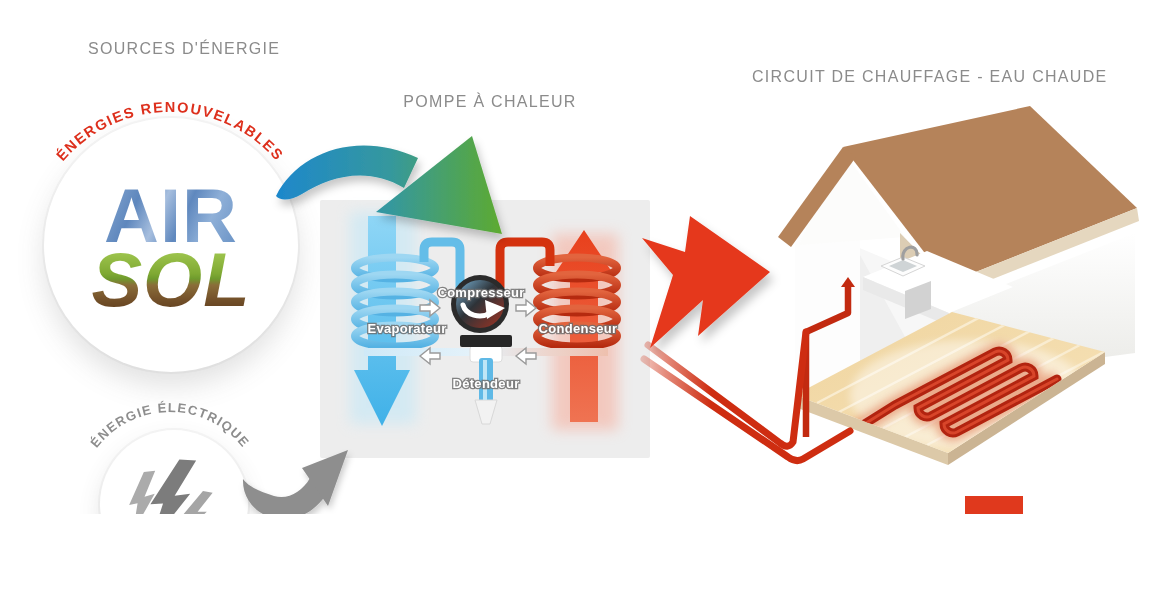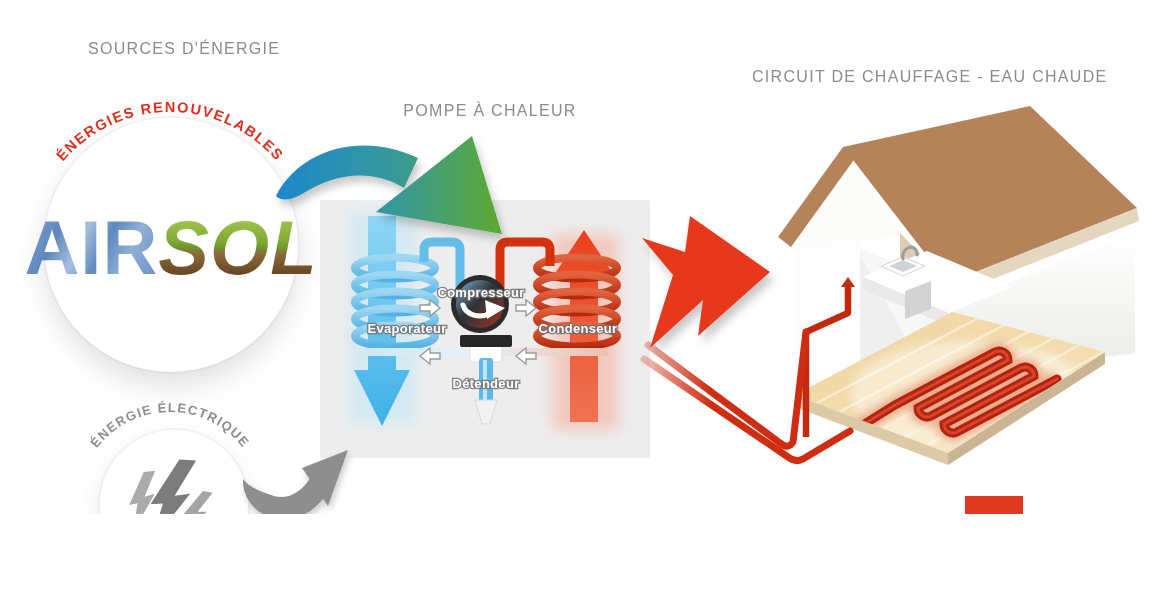--- a/index.html
+++ b/index.html
@@ -6,29 +6,29 @@
   html,body { background:#fff; }
   #stage {
     position:relative; width:1170px; height:514px; overflow:hidden;
     background:#ffffff; font-family:"Liberation Sans", sans-serif;
   }
   .heading {
     position:absolute; color:#8b8b8b; font-size:16px; letter-spacing:1.3px;
     font-weight:500; white-space:nowrap;
   }
   #sources-title { left:88px; top:40px; }
-  #pump-title   { left:330px; top:102px; width:320px; text-align:center; }
+  #pump-title   { left:330px; top:93px; width:320px; text-align:center; }
   #circuit-title{ left:752px; top:48px;margin-top:20px; }
 
   
   #renewable-circle {
     position:absolute; left:44px; top:118px; width:254px; height:254px;
     background:#fff; border-radius:50%;
     box-shadow:0 14px 28px rgba(90,90,90,.18), 0 0 0 2px #f7f7f7;
-    display:flex; flex-direction:row; justify-content:center; align-items:center;
+    display:flex; flex-direction:column; justify-content:center; align-items:center;
     padding-top:6px;
   }
   .word {
     font-size:76px; font-weight:bold; line-height:.84; letter-spacing:1px;
     -webkit-background-clip:text; background-clip:text; color:transparent;
     text-align:center;
   }
   .word.air { background-image:linear-gradient(115deg,#89a9d2 0%,#5e87bd 25%,#a6bede 42%,#5f88be 58%,#8fb0d8 75%,#6790c4 100%);
     -webkit-background-clip:text; background-clip:text; }
   .word.eau { background-image:linear-gradient(180deg,#cdeaf8 0%,#a5dcf4 35%,#7cc8ed 65%,#49a8dd 100%);

